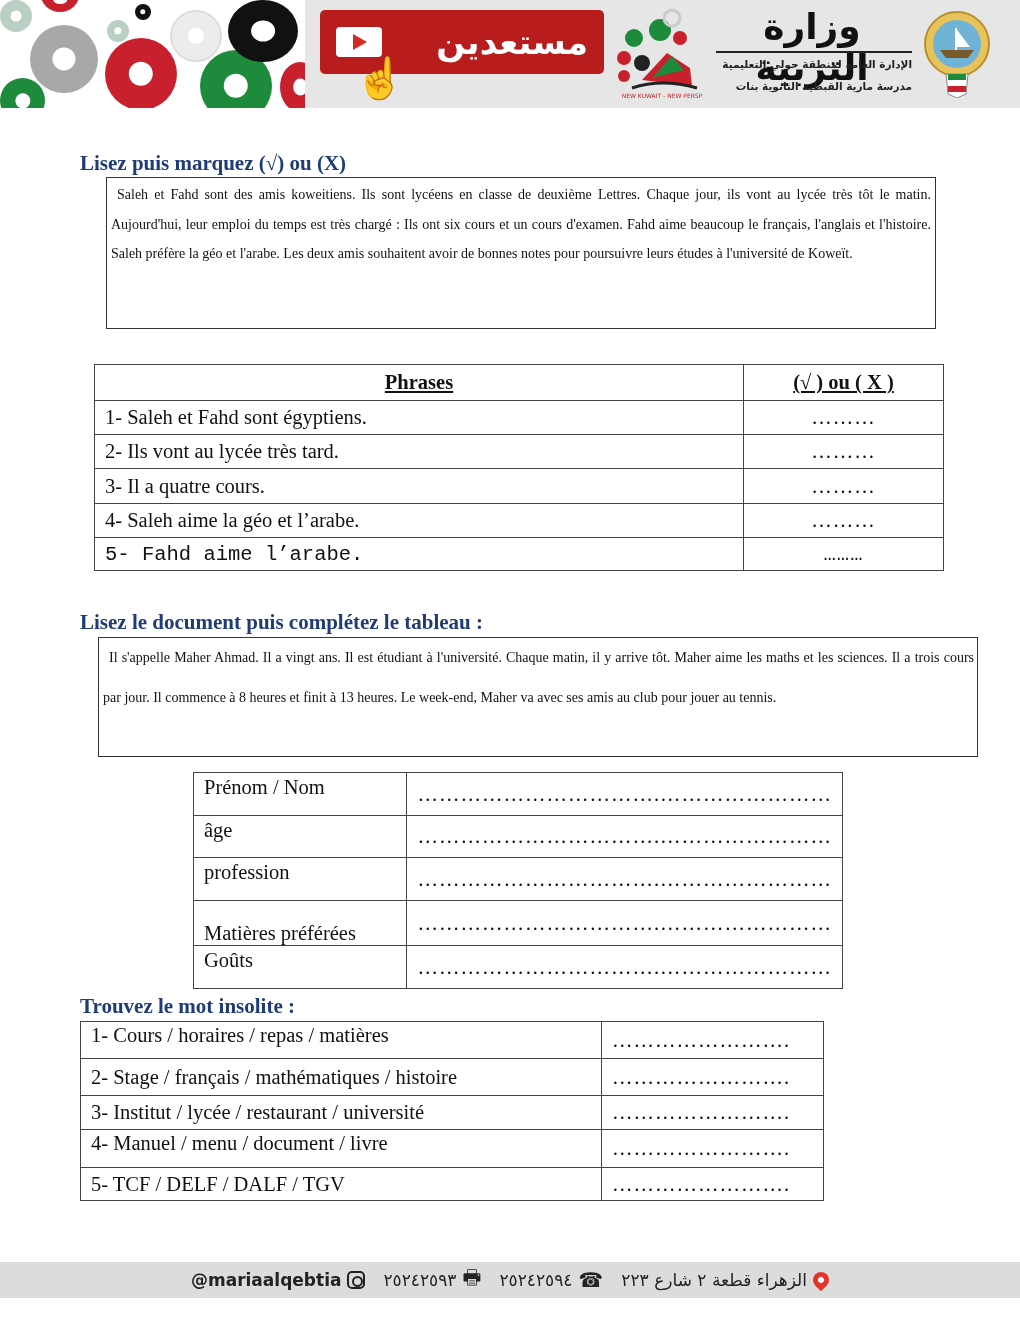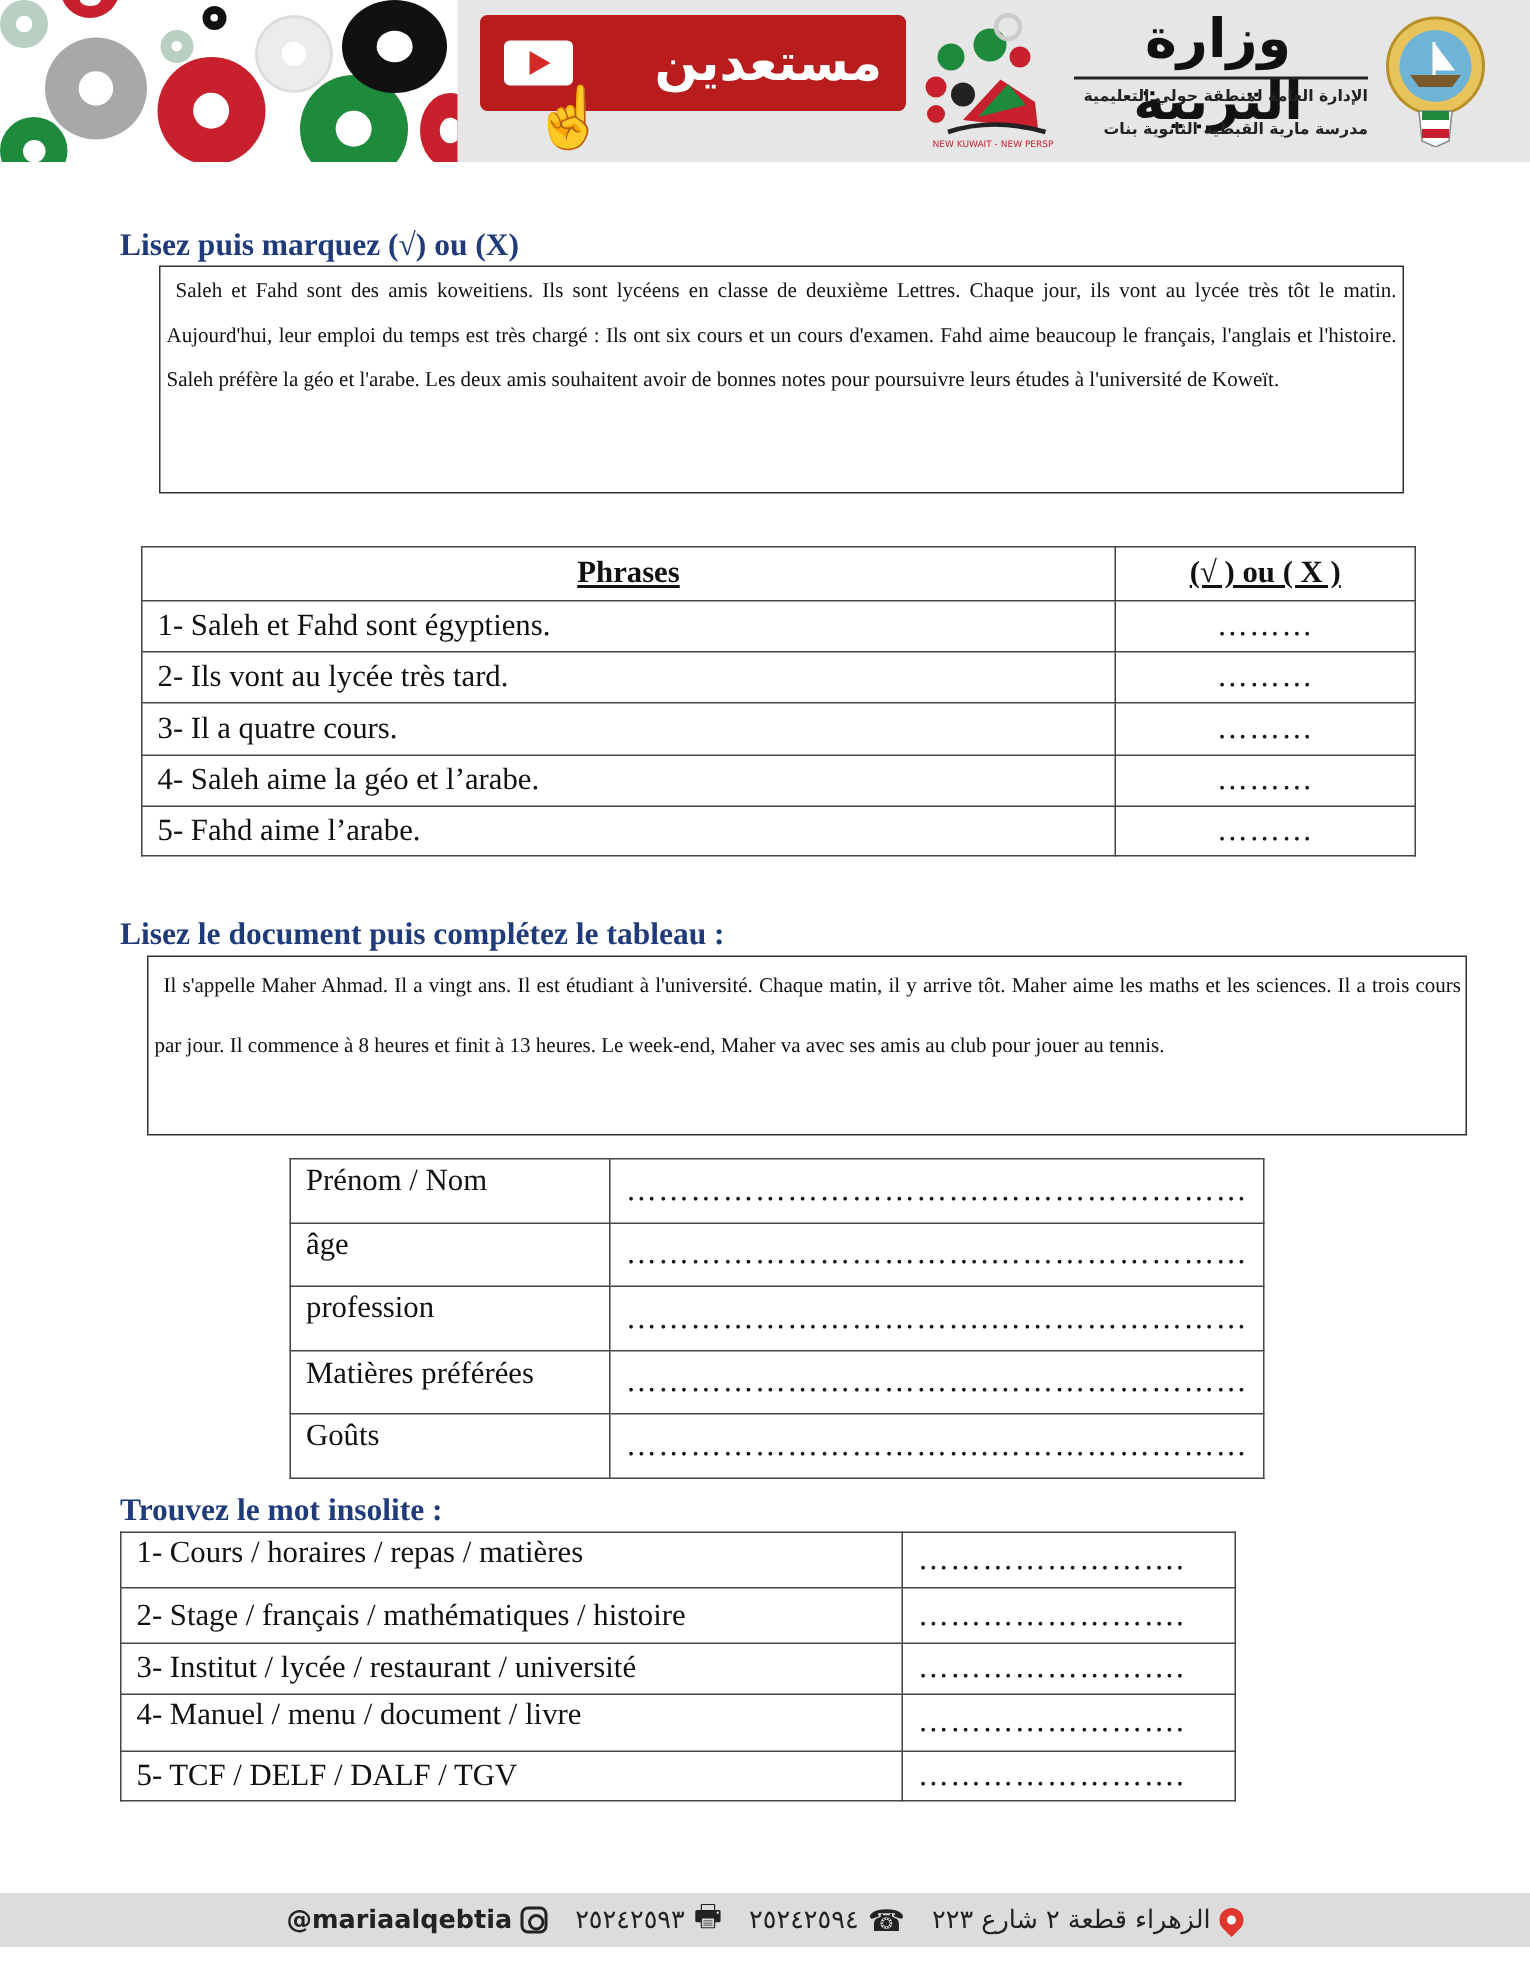--- a/index.html
+++ b/index.html
@@ -121,21 +121,21 @@
       <td class="dots">………</td>
     </tr>
     <tr style="height:35px;">
       <td>3- Il a quatre cours.</td>
       <td class="dots">………</td>
     </tr>
     <tr style="height:34px;">
       <td>4- Saleh aime la géo et l’arabe.</td>
       <td class="dots">………</td>
     </tr>
-    <tr style="height:33px;">
+    <tr style="height:33px;font-family:Liberation Mono, monospace;">
       <td>5- Fahd aime l’arabe.</td>
       <td class="dots">………</td>
     </tr>
   </tbody>
 </table>
 
 <h2 class="section-title" style="left:80px;top:610px;">Lisez le document puis complétez le tableau :</h2>
 
 <div class="passage" style="left:98px;top:637px;width:880px;height:120px;padding:0 3px 0 4px;line-height:39.5px;">
   <p style="text-indent:6px;">Il s'appelle Maher Ahmad. Il a vingt ans. Il est étudiant à l'université.  Chaque matin, il y arrive tôt. Maher aime les maths et les sciences. Il a trois cours par jour. Il commence à 8 heures et finit à 13 heures. Le week-end, Maher va avec ses amis au club pour jouer au tennis.</p>
@@ -149,21 +149,21 @@
     </tr>
     <tr style="height:42px;">
       <td style="vertical-align:top;padding-top:3px;">âge</td>
       <td class="dots-left">…………………………….……………………</td>
     </tr>
     <tr style="height:43px;">
       <td style="vertical-align:top;padding-top:3px;">profession</td>
       <td class="dots-left">…………………………….……………………</td>
     </tr>
     <tr style="height:42px;">
-      <td style="vertical-align:top;padding-top:4px;">Matières préférées</td>
+      <td style="vertical-align:top;padding-top:21px;">Matières préférées</td>
       <td class="dots-left">…………………………….……………………</td>
     </tr>
     <tr style="height:43px;">
       <td style="vertical-align:top;padding-top:3px;">Goûts</td>
       <td class="dots-left">…………………………….……………………</td>
     </tr>
   </tbody>
 </table>
 
 <h2 class="section-title" style="left:80px;top:994px;">Trouvez le mot insolite :</h2>

